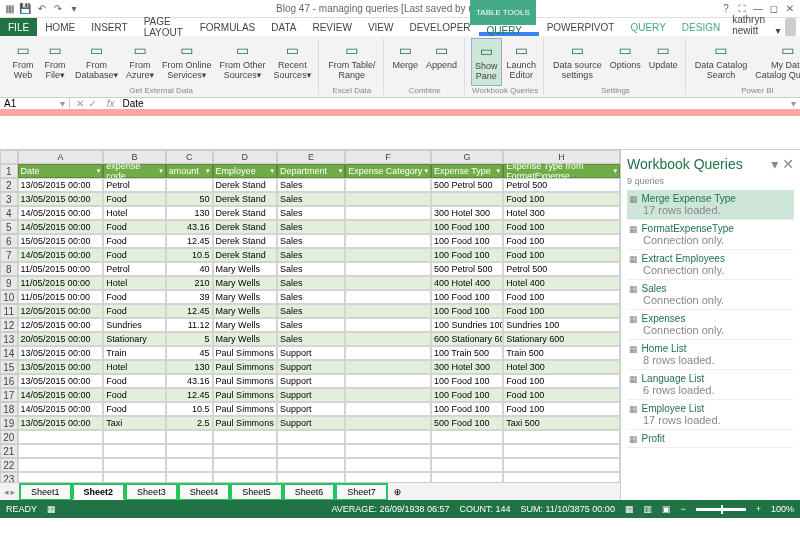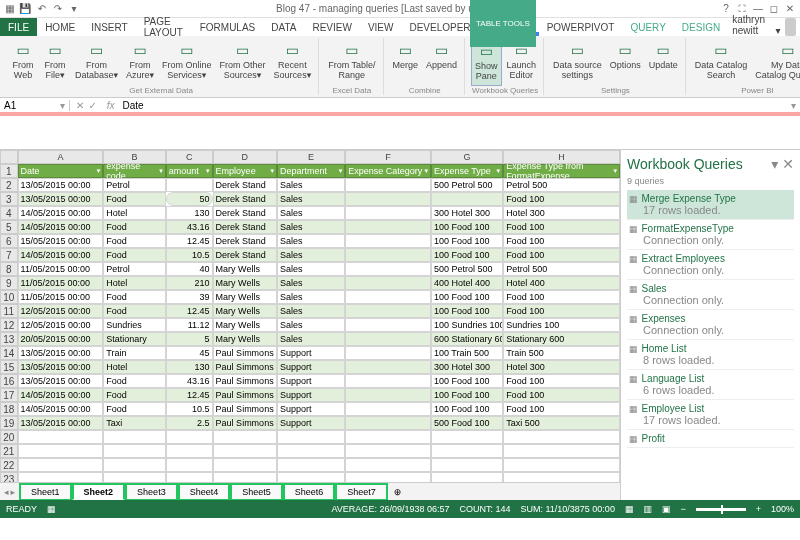--- a/index.html
+++ b/index.html
@@ -8,33 +8,33 @@
 .tb-left{display:flex;gap:4px;align-items:center}
 .tb-icon{width:12px;height:12px;display:inline-flex;align-items:center;justify-content:center;color:#666}
 .tb-title{flex:1;text-align:center;color:#666;font-size:10px}
 .tb-right{display:flex;gap:4px;align-items:center;color:#666}
 .ribbon-tabs{height:18px;display:flex;align-items:stretch;font-size:10px}
 .rtab{padding:0 8px;display:flex;align-items:center;color:#444;cursor:pointer}
 .rtab.file{background:#217346;color:#fff}
 .rtab.active{color:#217346;border-bottom:4px solid #3b82f6}
 .rtab.context{color:#4a8}
 .rtab-spacer{flex:1}
-.rtab-context-hdr{position:absolute;top:0;left:470px;background:#4a8;color:#fff;font-size:8px;padding:19px 6px}
+.rtab-context-hdr{position:absolute;top:0;left:470px;background:#4a8;color:#fff;font-size:8px;padding:8px 6px}
 .user{display:flex;align-items:flex-end;gap:4px;padding:0 4px;color:#444}
 .avatar{width:18px;height:18px;background:#ccc;border-radius:2px}
 .ribbon{height:62px;background:#f3f3f3;border-bottom:1px solid #ccc;display:flex;padding:2px 4px;gap:2px}
 .rgroup{display:flex;flex-direction:column;align-items:center;padding:0 4px;border-right:1px solid #ddd}
 .rgroup:last-child{border-right:none}
 .rgroup-items{display:flex;gap:2px;flex:1}
 .rbtn{display:flex;flex-direction:column;align-items:center;justify-content:flex-start;padding:2px 3px;cursor:pointer;min-width:30px}
 .rbtn.sel{background:#cde6d9;border:1px solid #9ac}
 .rbtn-icon{width:20px;height:20px;display:flex;align-items:center;justify-content:center;color:#217346;font-size:14px}
 .rbtn-label{font-size:9px;color:#444;text-align:center;line-height:1.1;margin-top:1px;white-space:pre}
 .rgroup-label{font-size:8px;color:#888;text-align:center}
-.namebox-row{height:18px;display:flex;align-items:center;border-bottom:4px solid #fca5a5;background:#fff}
+.namebox-row{height:18px;display:flex;align-items:center;border-bottom:7px solid #fca5a5;background:#fff}
 .namebox{width:70px;border-right:1px solid #ccc;padding:0 4px;font-size:10px;display:flex;align-items:center;justify-content:space-between}
 .fx-icons{display:flex;gap:4px;padding:0 6px;color:#999}
 .fx-label{color:#999;font-style:italic;padding:0 4px}
 .formula{flex:1;padding:0 4px;font-size:10px}
 .formula-expand{height:34px;border-bottom:1px solid #ccc}
 .workspace{display:flex;height:350px}
 .sheet{flex:1;display:flex;flex-direction:column;overflow:hidden}
 .colhdr{display:flex;height:14px;background:#e8e8e8;font-size:9px}
 .rowhdr{width:18px;background:#e8e8e8;border:1px solid #ccc;display:flex;align-items:center;justify-content:center;color:#444}
 .colh{border:1px solid #ccc;display:flex;align-items:center;justify-content:center;color:#444;background:#e8e8e8}
@@ -290,21 +290,21 @@
           <div class="gcell cw-D">Derek Stand</div>
           <div class="gcell cw-E">Sales</div>
           <div class="gcell cw-F"></div>
           <div class="gcell cw-G">500 Petrol 500</div>
           <div class="gcell cw-H">Petrol 500</div>
         </div>
         <div class="grow">
           <div class="rowhdr">3</div>
           <div class="gcell cw-A band">13/05/2015 00:00</div>
           <div class="gcell cw-B band">Food</div>
-          <div class="gcell cw-C band" style="justify-content: flex-end; border-radius: 7px;">50</div>
+          <div class="gcell cw-C band" style="justify-content: flex-end;">50</div>
           <div class="gcell cw-D band">Derek Stand</div>
           <div class="gcell cw-E band">Sales</div>
           <div class="gcell cw-F band"></div>
           <div class="gcell cw-G band"></div>
           <div class="gcell cw-H band">Food 100</div>
         </div>
         <div class="grow">
           <div class="rowhdr">4</div>
           <div class="gcell cw-A">14/05/2015 00:00</div>
           <div class="gcell cw-B">Hotel</div>

